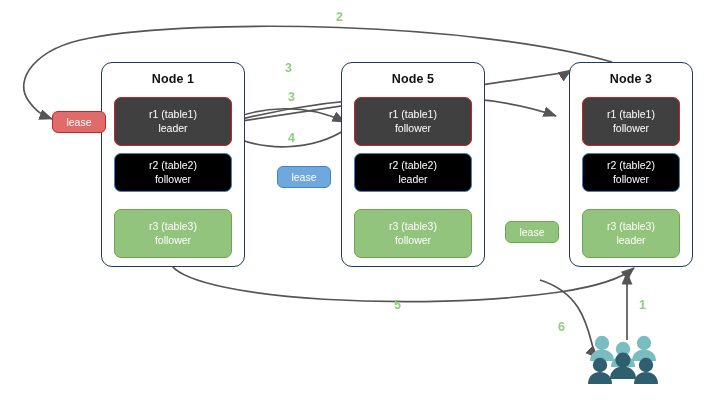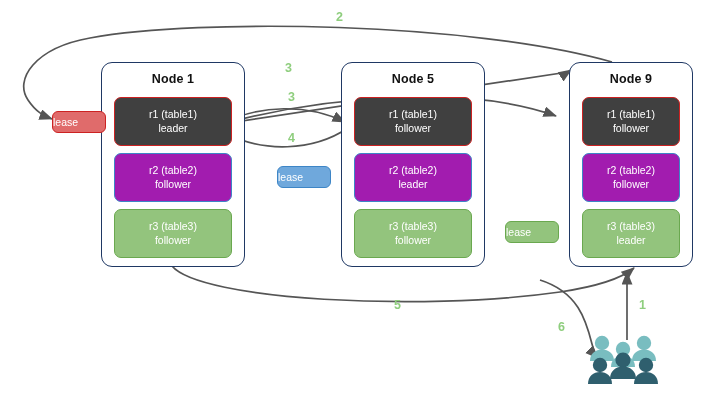--- a/index.html
+++ b/index.html
@@ -7,24 +7,24 @@
          font-family:"Liberation Sans",sans-serif;overflow:hidden;}
   #wires{position:absolute;left:0;top:0;width:704px;height:405px;}
   .node{position:absolute;border:1.6px solid #1f3864;border-radius:11px;background:#ffffff;box-sizing:border-box;}
   .node-title{position:absolute;left:0;right:0;top:9px;text-align:center;
               font-size:12.5px;font-weight:bold;color:#111111;letter-spacing:.1px;}
   .rep{position:absolute;left:12px;right:12px;border-radius:7px;box-sizing:border-box;
        display:flex;align-items:center;justify-content:center;text-align:center;
        font-size:10.5px;color:#ffffff;line-height:1.25;}
   .rep span{display:block;}
   .rep.r1{top:34px;height:49px;background:#404040;border:1.4px solid #cc2222;}
-  .rep.r2{top:90px;height:49px;background:#a21caf;border:1.4px solid #3d85c6;}
+  .rep.r2{top:90px;height:39px;background:#000000;border:1.4px solid #3d85c6;}
   .rep.r3{top:146px;height:49px;background:#93c47d;border:1.4px solid #6aa84f;}
   .lease{position:absolute;border-radius:6px;box-sizing:border-box;display:flex;
-         align-items:center;font-size:10.5px;color:#ffffff;
+         align-items:center;justify-content:center;font-size:10.5px;color:#ffffff;
          width:54px;height:22px;}
   .lease.red{background:#e06b6b;border:1.4px solid #cc2222;}
   .lease.blue{background:#6fa8dc;border:1.4px solid #3d85c6;}
   .lease.green{background:#93c47d;border:1.4px solid #6aa84f;}
   .step{position:absolute;font-size:12.5px;font-weight:bold;color:#8fce7e;}
   #users{position:absolute;left:586px;top:334px;width:74px;height:52px;}
 </style>
 </head>
 <body>
 
@@ -91,21 +91,21 @@
     </div>
     <div class="rep r3">
       <div>
         <span>r3 (table3)</span>
         <span>follower</span>
       </div>
     </div>
   </div>
 
   <div class="node" style="left:569px;top:62px;width:124px;height:205px;">
-    <div class="node-title">Node 9</div>
+    <div class="node-title">Node 3</div>
     <div class="rep r1">
       <div>
         <span>r1 (table1)</span>
         <span>follower</span>
       </div>
     </div>
     <div class="rep r2">
       <div>
         <span>r2 (table2)</span>
         <span>follower</span>

